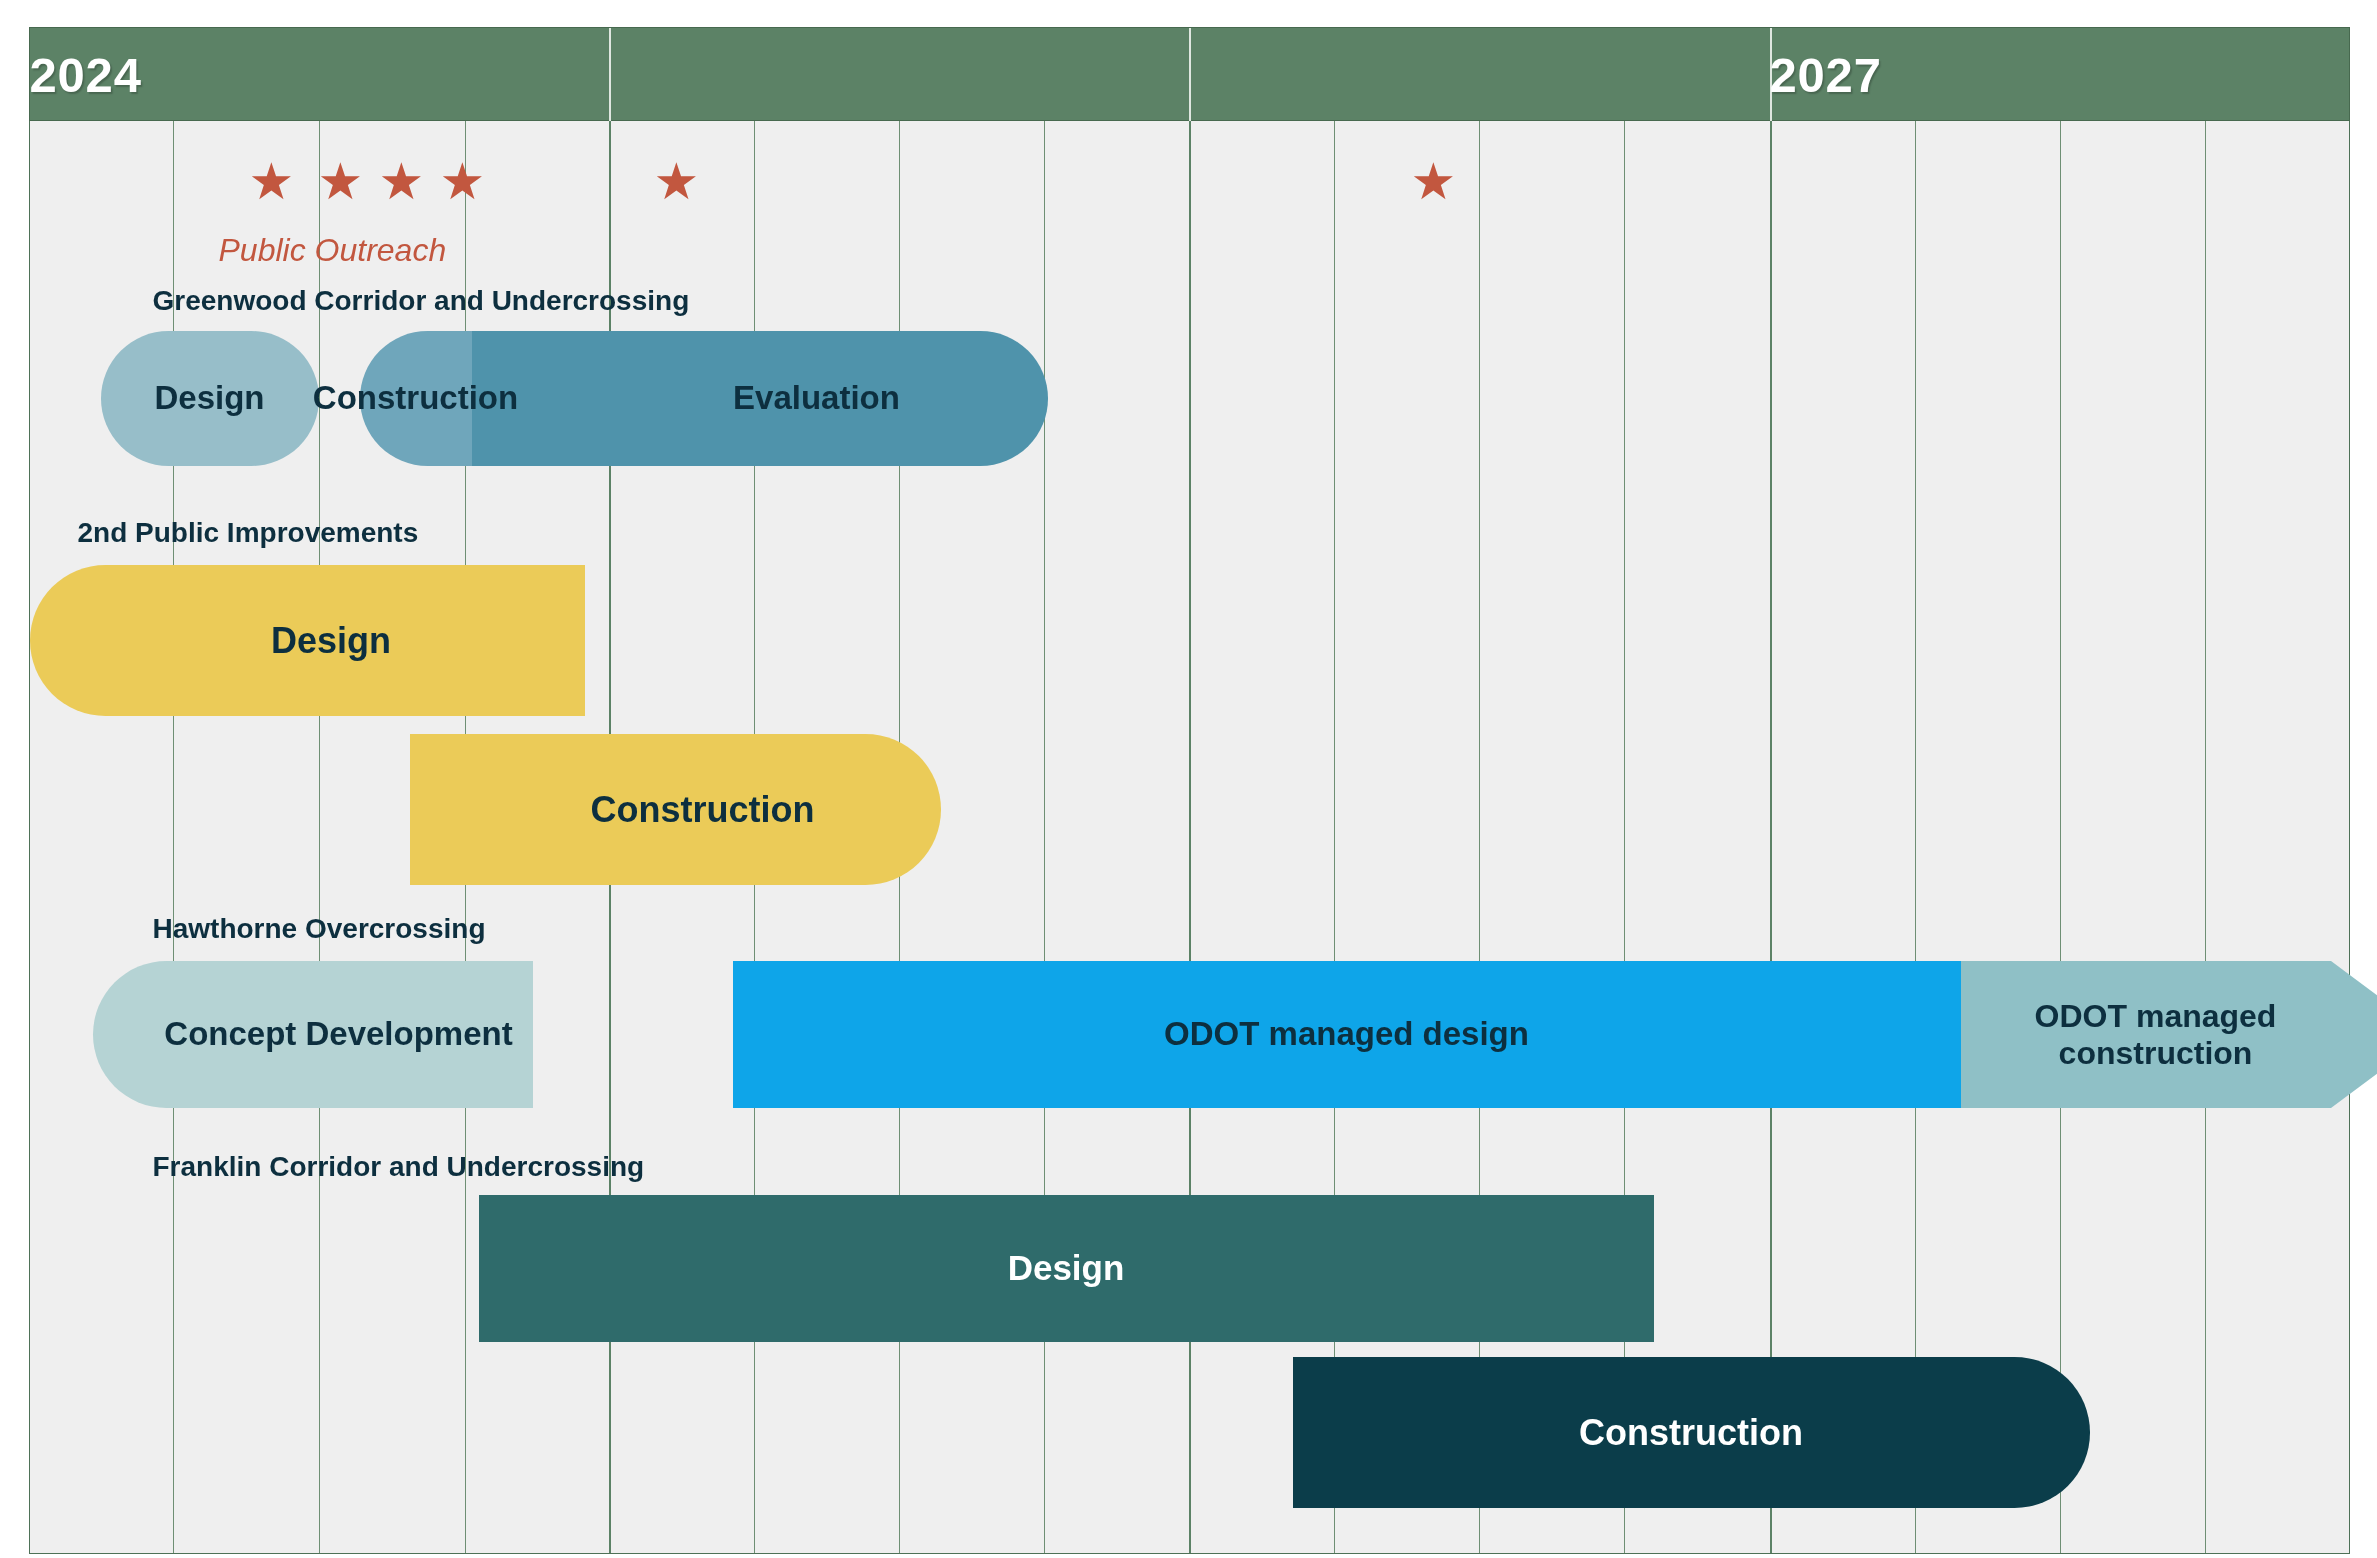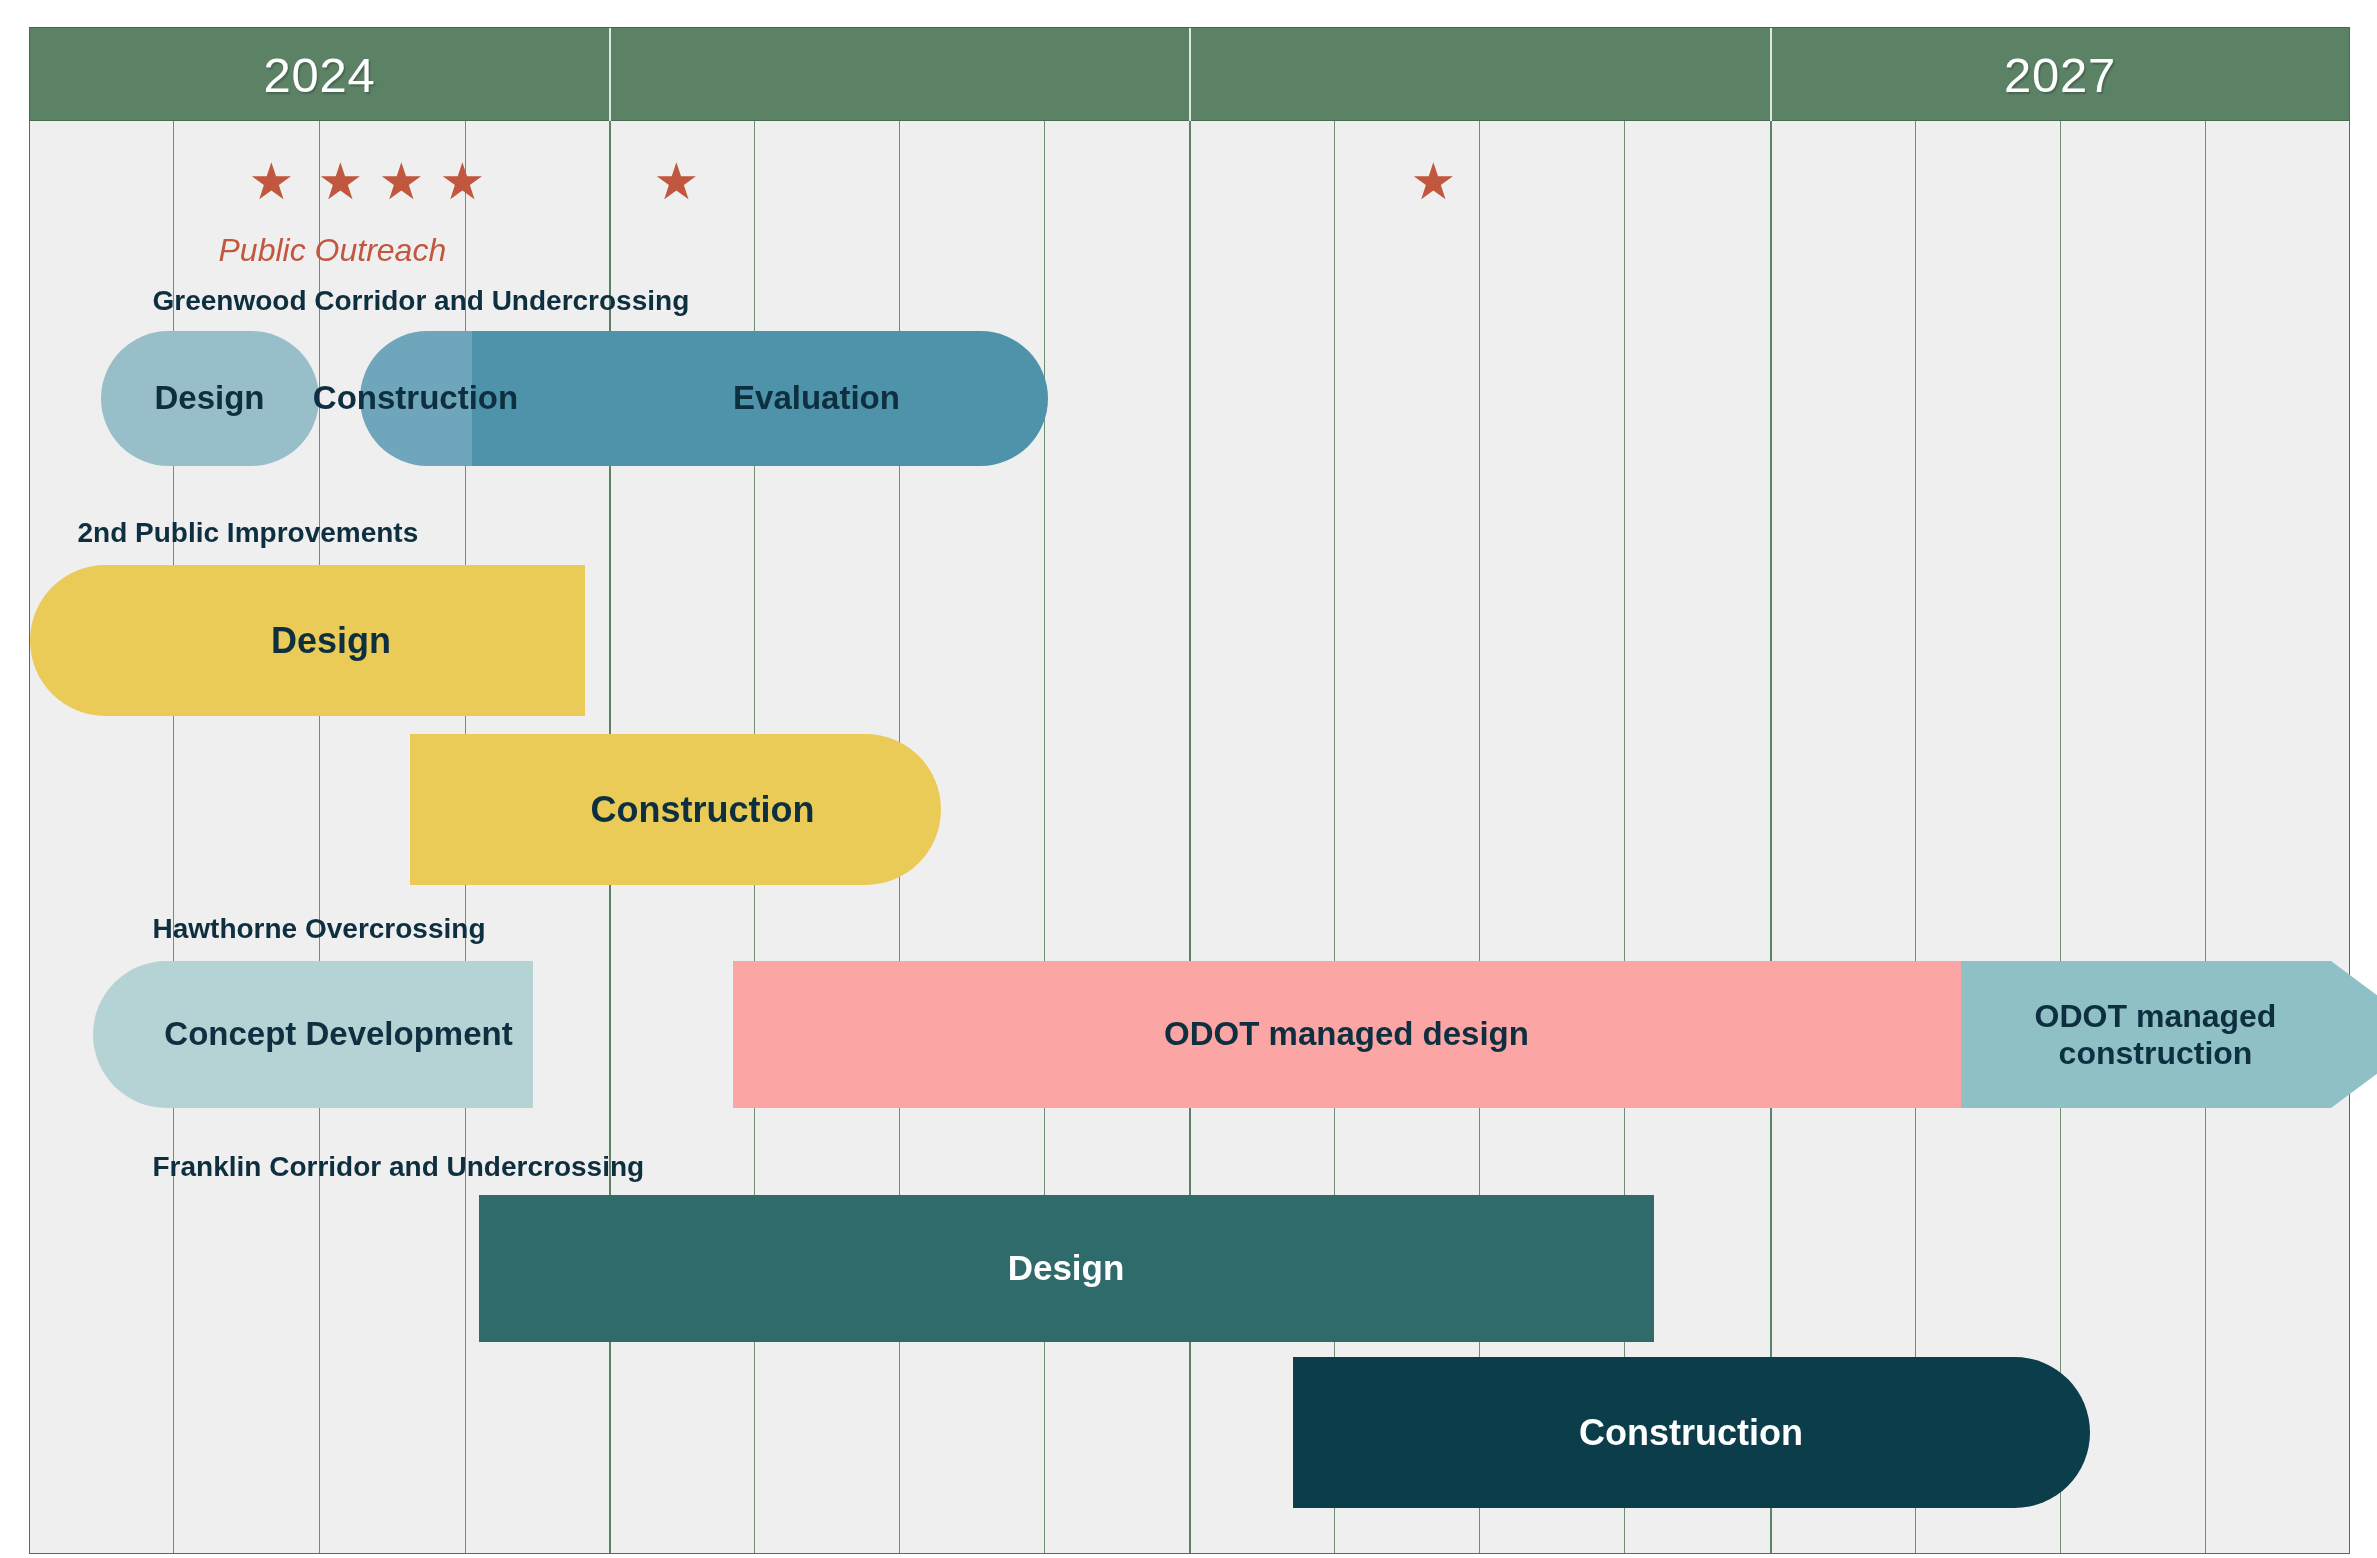--- a/index.html
+++ b/index.html
@@ -5,22 +5,22 @@
   html,body{margin:0;padding:0;background:#ffffff;}
   body{width:2377px;height:1559px;font-family:"Liberation Sans",sans-serif;overflow:hidden;}
 
   #stage{position:relative;width:2377px;height:1559px;}
 
   
   .frame{position:absolute;left:28.5px;top:27px;width:2321px;height:1526px;box-sizing:border-box;}
   .header-band{position:absolute;left:0;top:0;width:100%;height:94px;background:#5c8266;box-sizing:border-box;border:0.8px solid #47694f;}
   .plot{position:absolute;left:0;top:94px;width:100%;height:1433px;background:#efefef;box-sizing:border-box;border:0.8px solid #4e7157;border-top:none;}
 
-  .year-label{position:absolute;top:0;height:94px;line-height:94px;text-align:center;color:#ffffff;
-    font-size:49px;font-weight:normal;font-family:"Liberation Sans",sans-serif;letter-spacing:0.8px;
+  .year-label{position:absolute;top:0;height:94px;line-height:94px;color:#ffffff;
+    font-size:49px;font-weight:bold;font-family:"Liberation Sans",sans-serif;letter-spacing:0.8px;
     text-shadow:1.6px 1.6px 1.6px rgba(0,0,0,.22);}
   .year-sep{position:absolute;top:0;width:2.4px;height:94px;background:#dfe7e0;}
 
   .gridline{position:absolute;top:0;bottom:0;width:1.6px;background:#6e8f74;}
   .gridline.major{width:2.4px;background:#5c8266;}
 
   
   .bar{position:absolute;display:flex;align-items:center;justify-content:center;box-sizing:border-box;
        font-weight:bold;font-family:"Liberation Sans",sans-serif;text-align:center;line-height:1.1;}
   .bar span{position:relative;z-index:2;}
@@ -105,21 +105,21 @@
       <div class="bar r-right" style="left:380px;top:613px;width:531px;height:151px;background:#ebcb58;color:#0d2f3f;font-size:36px;padding-left:55px;">
         <span>Construction</span>
       </div>
 
       <div class="proj-label" style="left:123px;top:792px;">Hawthorne Overcrossing</div>
 
       <div class="bar r-left" style="left:63px;top:840px;width:440px;height:147px;background:#b5d3d4;color:#0d2f3f;font-size:33px;padding-left:52px;">
         <span>Concept Development</span>
       </div>
 
-      <div class="bar r-none" style="left:703px;top:840px;width:1228px;height:147px;background:#fca5a5;color:#0d2f3f;font-size:33px;">
+      <div class="bar r-none" style="left:703px;top:840px;width:1228px;height:147px;background:#0ea5e9;color:#0d2f3f;font-size:33px;">
         <span>ODOT managed design</span>
       </div>
 
       <div class="arrow-bar" style="left:1931px;top:840px;width:390px;height:147px;background:#8fc0c6;color:#0d2f3f;font-size:32px;
                   clip-path:polygon(0 0, 79% 0, 100% 50%, 79% 100%, 0 100%);padding-right:79px;">
         <span>ODOT managed construction</span>
       </div>
 
       <div class="proj-label" style="left:123px;top:1030px;">Franklin Corridor and Undercrossing</div>
 

